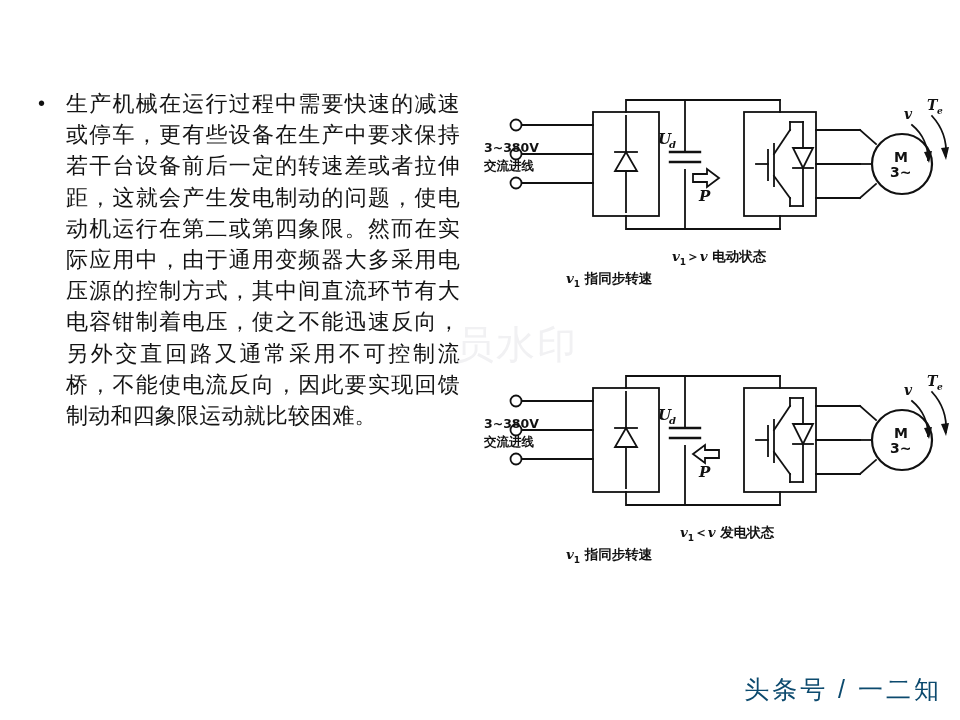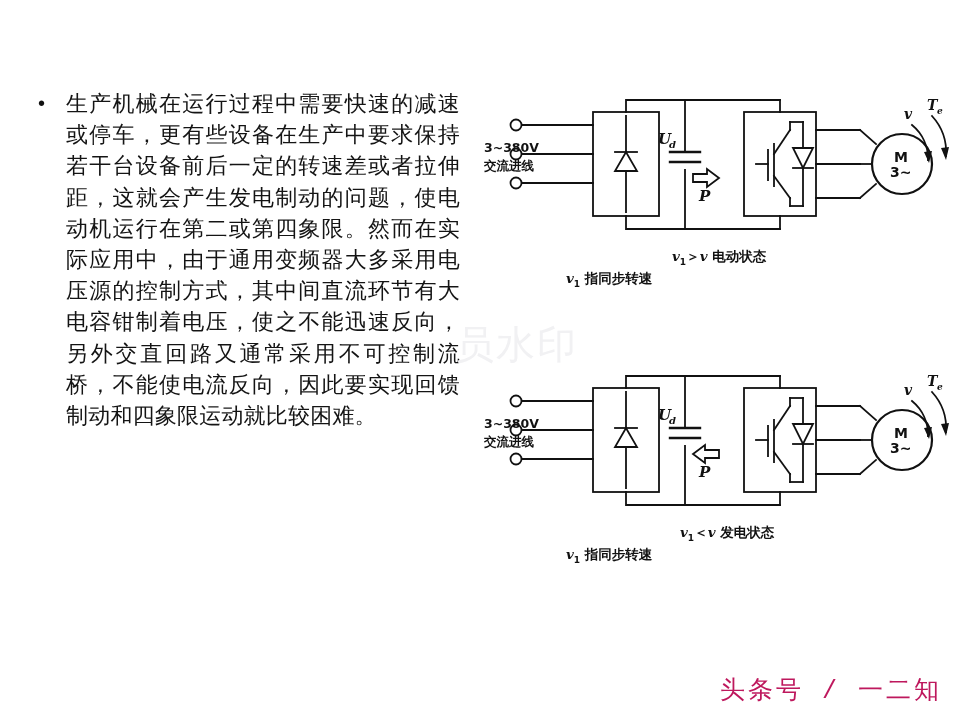--- a/index.html
+++ b/index.html
@@ -68,22 +68,22 @@
   #watermark-center{
     position:absolute;left:455px;top:318px;
     font-size:39px;letter-spacing:2px;
     color:#f1f1f3;
     font-family:"DejaVu Sans","Liberation Sans",sans-serif;
     user-select:none;pointer-events:none;
   }
   #watermark-corner{
     position:absolute;right:18px;bottom:14px;
     font-size:25px;letter-spacing:3px;
-    color:#be185d;
-    font-family:Liberation Mono, monospace;
+    color:#0c4a6e;
+    font-family:Liberation Sans, sans-serif;
     user-select:none;pointer-events:none;
   }
 </style>
 </head>
 <body>
 
 <div class="slide">
 
   <div class="text-block">
     <div class="bullet">•</div>

